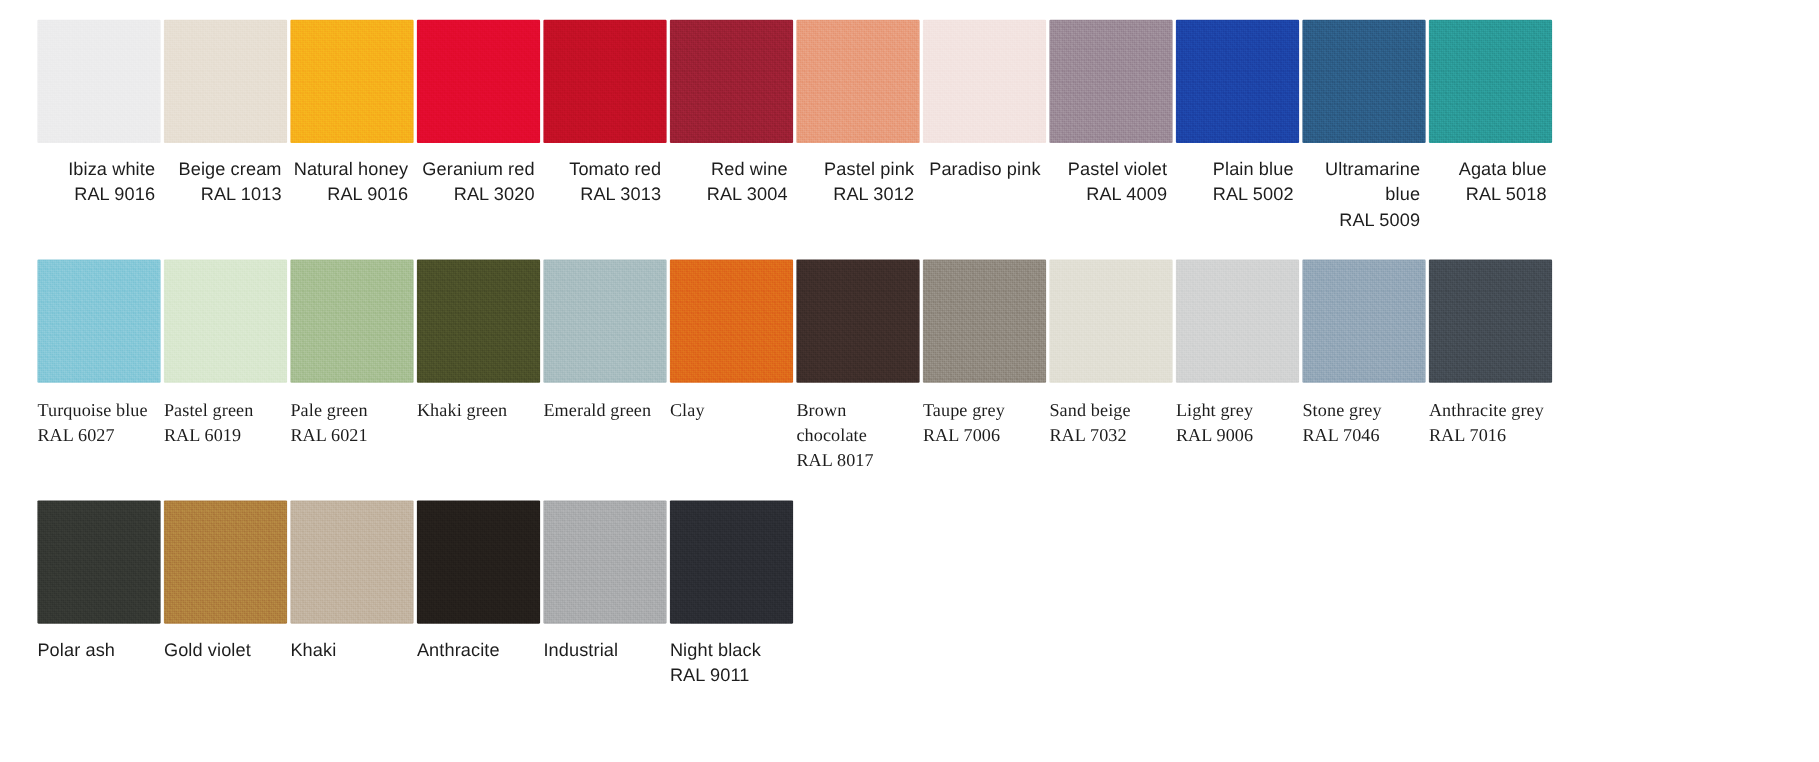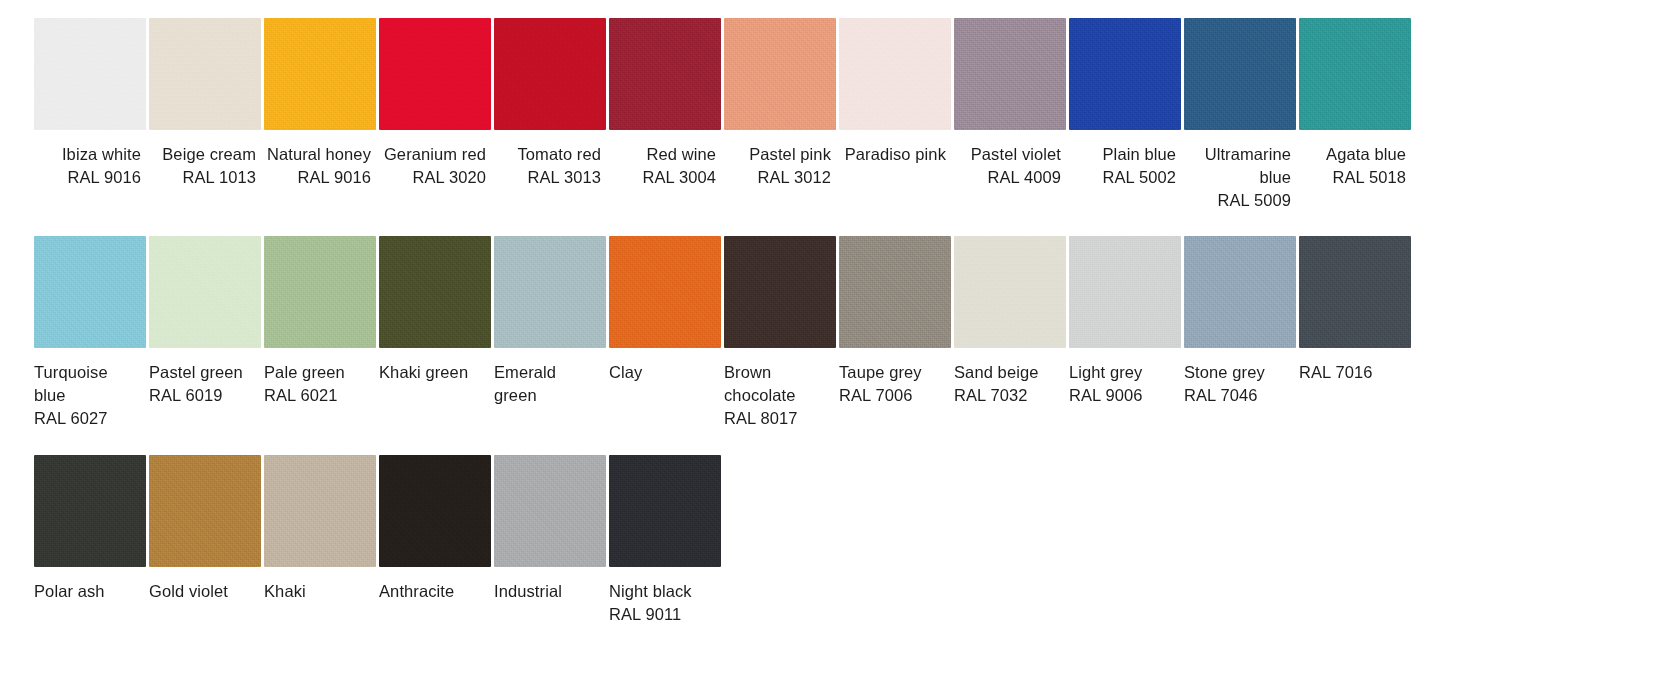--- a/index.html
+++ b/index.html
@@ -22,21 +22,21 @@
     padding: 18px 0 0 34px;
   }
 
   .swatch-row {
     display: flex;
     flex-direction: row;
     align-items: flex-start;
     margin-bottom: 0;
   }
   .swatch-row.row-1 { height: 218px; text-align: right; }
-  .swatch-row.row-2 { height: 219px; }
+  .swatch-row.row-2 { height: 219px; font-family: Liberation Serif, serif; }
   .swatch-row.row-3 { height: 200px; }
 
   .swatch-cell {
     width: 115px;
     flex: 0 0 115px;
     display: flex;
     flex-direction: column;
   }
 
   .swatch-chip {
@@ -236,20 +236,21 @@
       <div class="swatch-cell">
         <div class="swatch-chip" style="background: rgb(147, 167, 184);"></div>
         <div class="swatch-caption">
           <span class="swatch-name">Stone grey</span>
           <span class="swatch-code">RAL 7046</span>
         </div>
       </div>
       <div class="swatch-cell">
         <div class="swatch-chip" style="background: rgb(68, 76, 84);"></div>
         <div class="swatch-caption">
+          <span class="swatch-name">Anthracite grey</span>
           <span class="swatch-code">RAL 7016</span>
         </div>
       </div>
     </div>
   <div class="swatch-row row-3">
       <div class="swatch-cell">
         <div class="swatch-chip" style="background: rgb(52, 55, 50);"></div>
         <div class="swatch-caption">
           <span class="swatch-name">Polar ash</span>
         </div>

